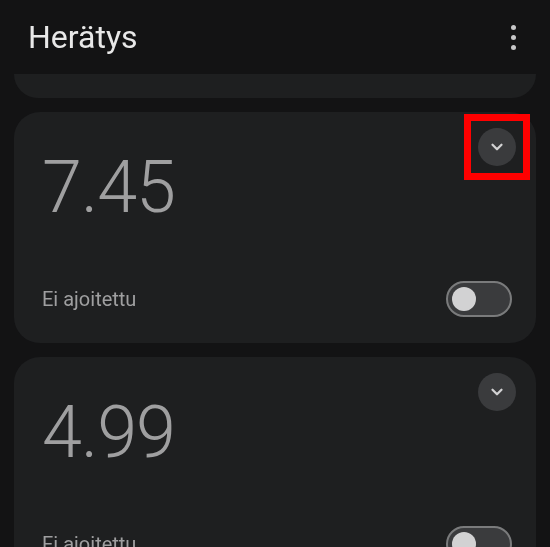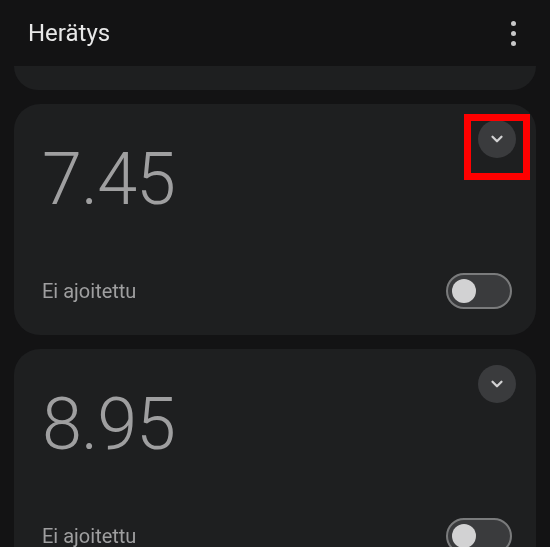--- a/index.html
+++ b/index.html
@@ -12,21 +12,21 @@
     position: relative;
   }
   .header {
     display: flex;
     align-items: center;
     justify-content: space-between;
     padding: 18px 22px 18px 28px;
   }
   .header-title {
     color: #e8e8e8;
-    font-size: 24px;
+    font-size: 32px;
     font-weight: 400;
   }
   .more-icon {
     width: 30px;
     height: 30px;
     display: flex;
     flex-direction: column;
     align-items: center;
     justify-content: center;
     gap: 5px;
@@ -148,21 +148,21 @@
       </div>
     </div>
   </div>
 
   <div class="alarm-card">
     <div class="expand-btn">
       <svg viewBox="0 0 24 24" fill="none" stroke="#d2d2d3" stroke-width="3" stroke-linecap="round" stroke-linejoin="round">
         <polyline points="6 9 12 15 18 9"></polyline>
       </svg>
     </div>
-    <div class="alarm-time">8.95</div>
+    <div class="alarm-time">4.99</div>
     <div class="alarm-footer">
       <div class="alarm-status">Ei ajoitettu</div>
       <div class="toggle">
         <div class="toggle-thumb"></div>
       </div>
     </div>
   </div>
 </div>
 
 <div class="highlight-box"></div>

